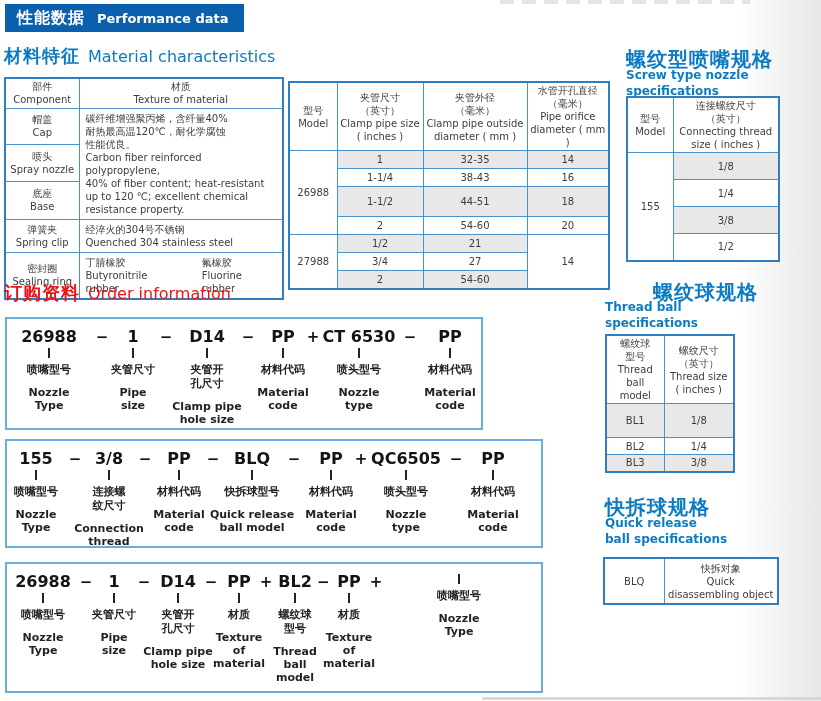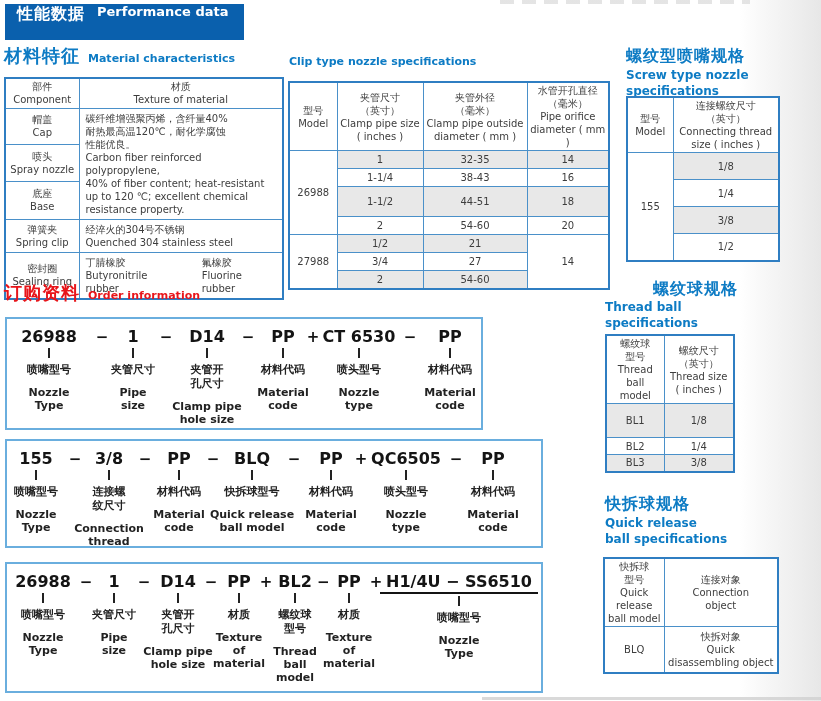--- a/index.html
+++ b/index.html
@@ -5,30 +5,30 @@
   html,body{margin:0;padding:0;}
   body{
     width:821px;height:701px;position:relative;overflow:hidden;
     background:linear-gradient(to right,#ffffff 0%,#ffffff 90%,#e7e7e7 100%);
     font-family:"DejaVu Sans","Liberation Sans",sans-serif;color:#3d3d3d;
   }
   .abs{position:absolute;}
   .pre{white-space:pre-line;}
 
   
-  .badge{left:5px;top:4px;height:28px;background:#0a60ad;color:#fff;display:flex;align-items:flex-start;gap:12px;padding:0 16px 8px 12px;}
+  .badge{left:5px;top:4px;height:28px;background:#0a60ad;color:#fff;display:flex;align-items:center;gap:12px;padding:0 16px 0 12px;}
   .badge .zh{font-size:16px;font-weight:700;letter-spacing:1px;}
   .badge .en{font-size:13px;font-weight:700;}
 
   
   .sec-title{display:flex;align-items:baseline;gap:8px;}
   .sec-title .zh{font-size:18px;font-weight:700;color:#0d7bc4;letter-spacing:1px;}
-  .sec-title .en{font-size:11px;font-weight:700;color:#0d7bc4;}
+  .sec-title .en{font-size:16px;font-weight:400;color:#0d7bc4;}
   .sec-title.red .zh,.sec-title.red .en{color:#e8151a;}
-  .rt-title{font-size:16px;font-weight:700;color:#0d7bc4;letter-spacing:1px;}
+  .rt-title{font-size:20px;font-weight:700;color:#0d7bc4;letter-spacing:1px;}
   .rt-sub{font-size:12px;font-weight:700;color:#0d7bc4;line-height:1.3;}
 
   
   table{border-collapse:collapse;table-layout:fixed;}
   .spec{border:2px solid #2f7ec2;font-size:10px;color:#3d3d3d;}
   .spec td,.spec th{border:1px solid #4a90c9;font-weight:400;text-align:center;vertical-align:middle;padding:1px 2px;line-height:1.3;background:#fff;}
   .spec .shade{background:#e8e8e8;}
   .lefttxt{text-align:left !important;padding:3px 6px !important;}
   .seal-flex{display:flex;gap:21px;text-align:left;}
 
@@ -108,21 +108,20 @@
 Butyronitrile rubber</span>
         <span class="pre">氟橡胶
 Fluorine rubber</span>
       </div>
     </td>
   </tr>
 </tbody>
   </table>
 
 <div class="abs sec-title" style="left:289px;top:55px;">
-  <span class="en">Clip type nozzle specifications</span>
 </div>
 <table class="abs spec" style="left:288px;top:81px;width:320px;">
   <colgroup>
       <col style="width:48px">
       <col style="width:86px">
       <col style="width:104px">
       <col style="width:82px">
     </colgroup>
   <tbody>
       <tr style="height:52px">
@@ -247,30 +246,20 @@
 
 <div class="abs rt-title" style="left:605px;top:494px;">快拆球规格</div>
 <div class="abs rt-sub pre" style="left:605px;top:516px;">Quick release
 ball specifications</div>
 <table class="abs spec" style="left:603px;top:557px;width:174px;">
   <colgroup>
       <col style="width:60px">
       <col style="width:114px">
     </colgroup>
   <tbody>
-      <tr style="height:64px">
-    <th class="pre">快拆球
-型号
-Quick
-release
-ball model</th>
-    <th class="pre">连接对象
-Connection
-object</th>
-  </tr>
   <tr style="height:46px">
     <td>BLQ</td>
     <td class="pre">快拆对象
 Quick
 disassembling object</td>
   </tr>
 </tbody>
   </table>
 
 <div class="abs sec-title red" style="left:4px;top:281px;">
@@ -436,21 +425,20 @@
   <div class="seg">
     <div class="code">PP</div>
     <div class="tick"></div>
     <div class="lz pre">材质</div>
     <div class="le pre">Texture
 of
 material</div>
   </div>
   <div class="sep">+</div>
   <div class="seg">
-    <div class="code underlined">H1/4U − SS6510</div>
     <div class="tick"></div>
     <div class="lz pre">喷嘴型号</div>
     <div class="le pre">Nozzle
 Type</div>
   </div>
 </div>
 
 <div class="abs bottom-artifact"></div>
 
 </body></html>

